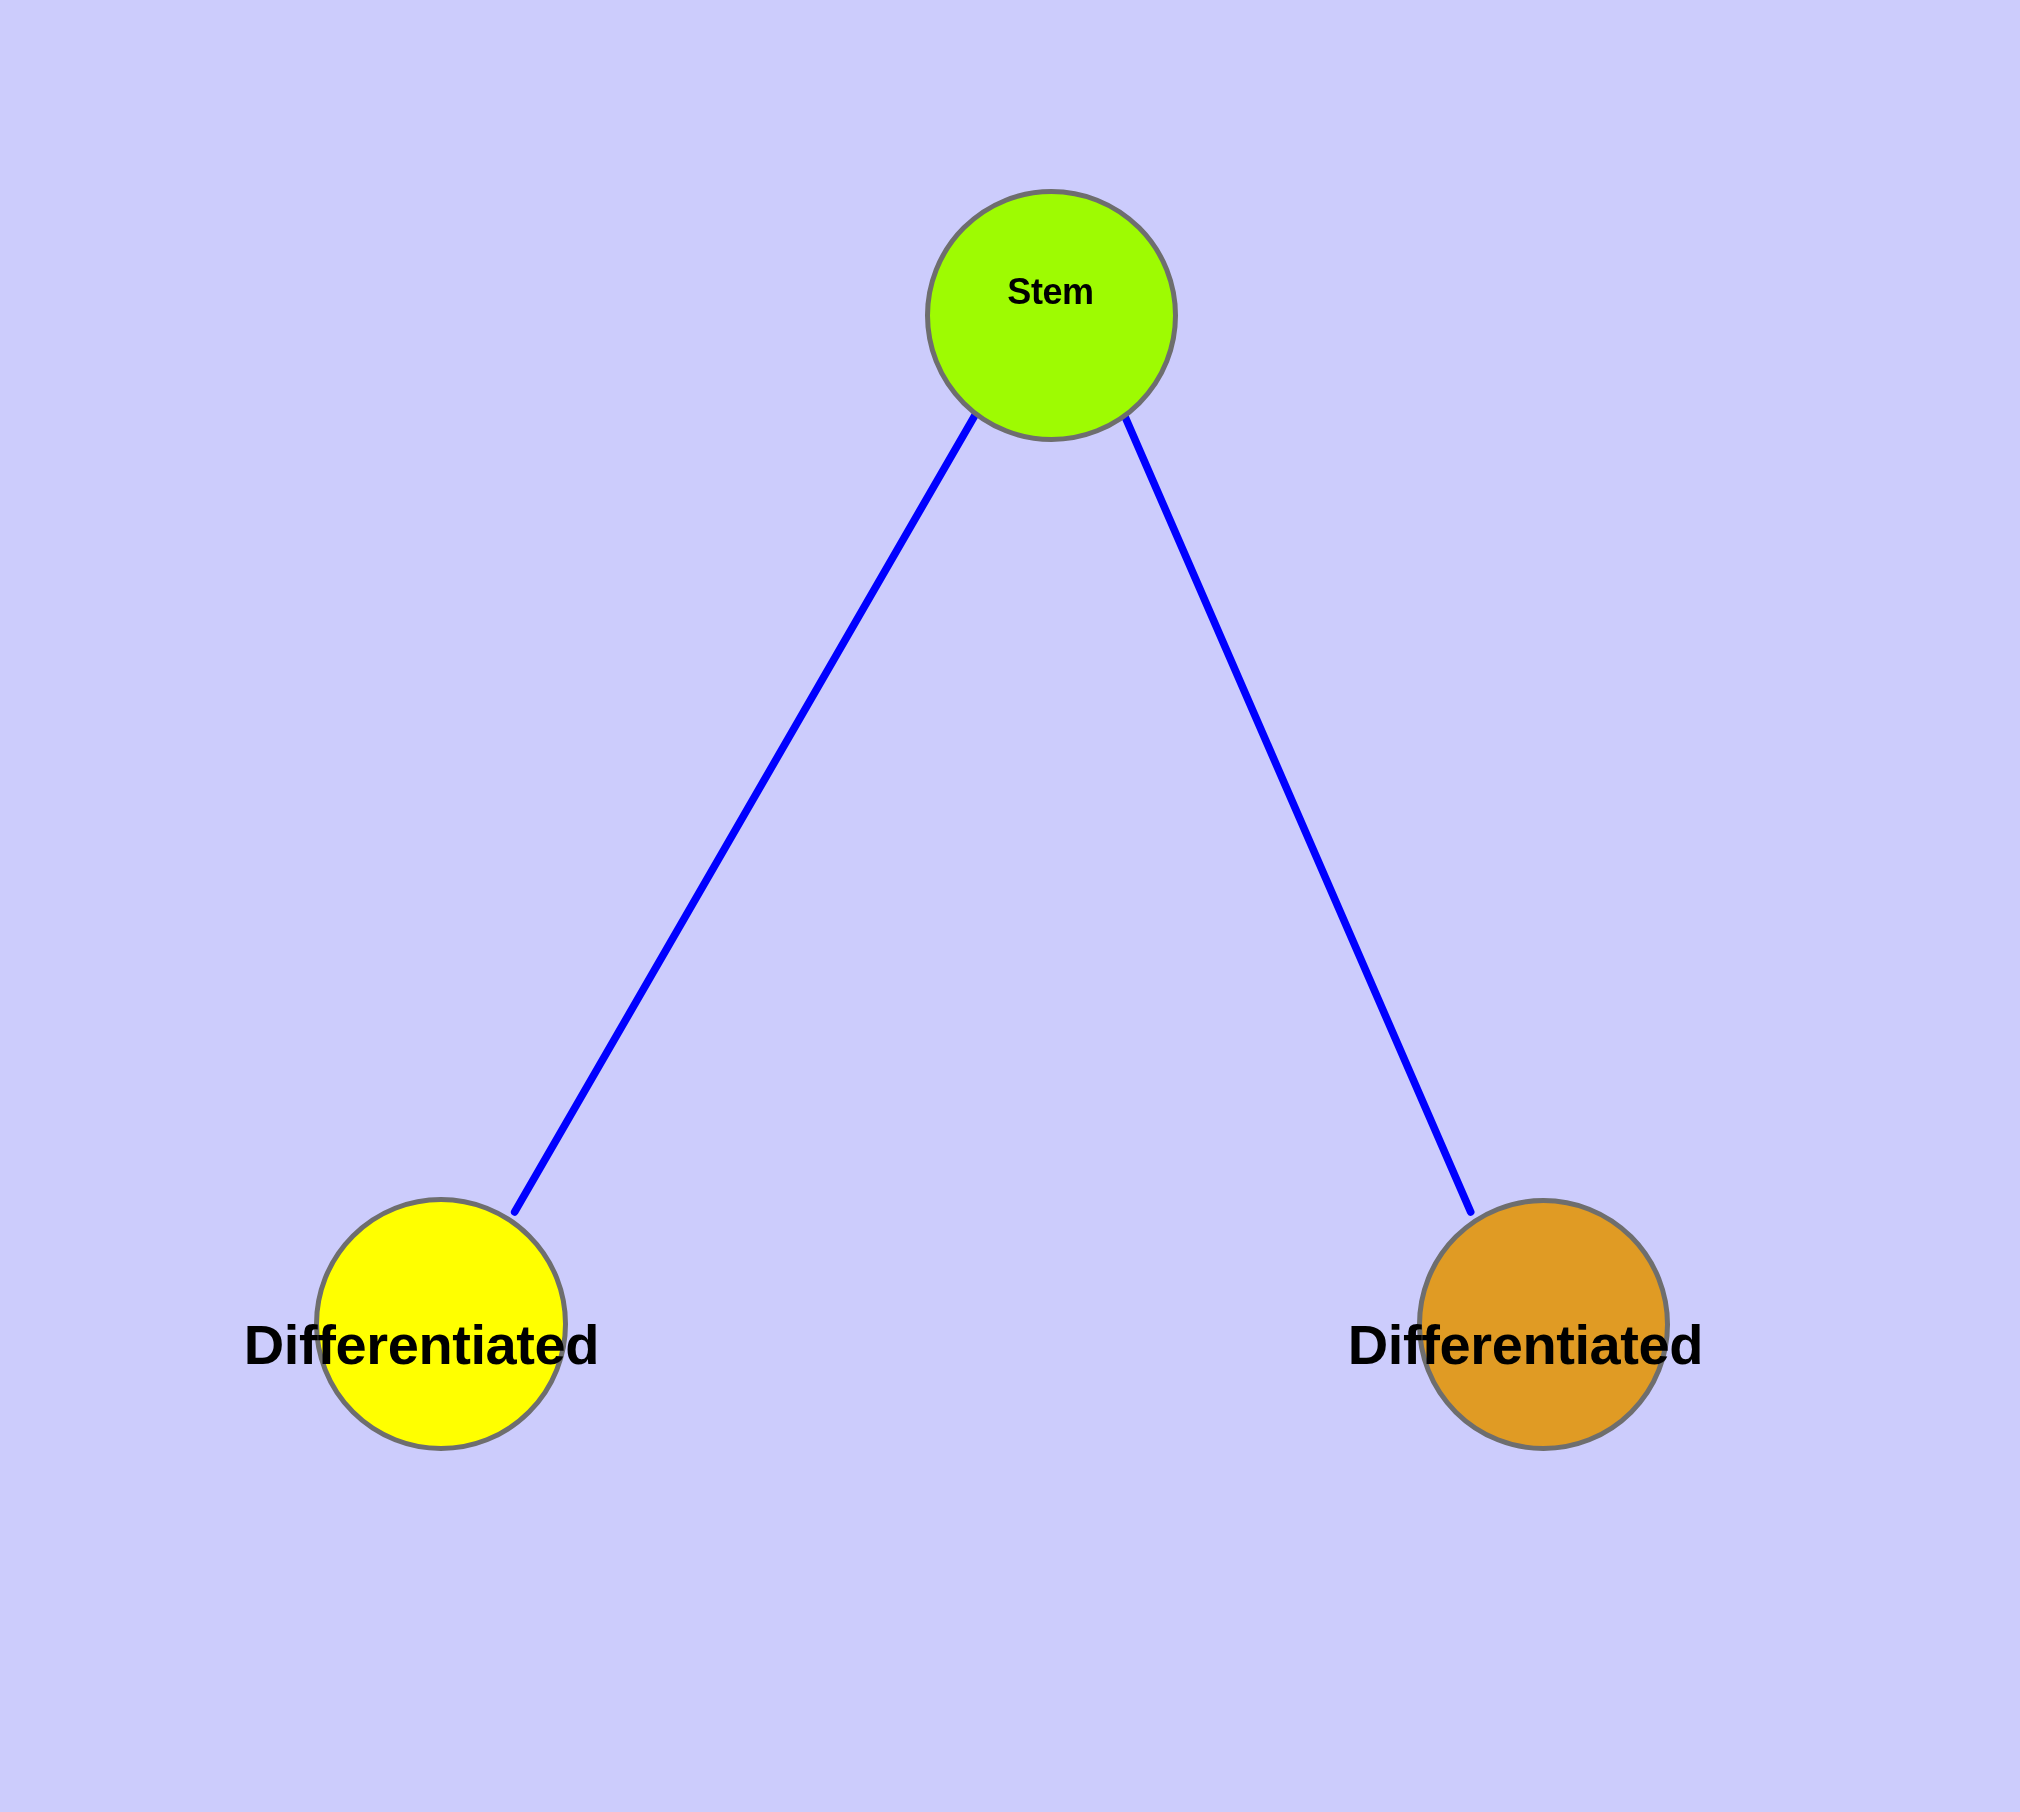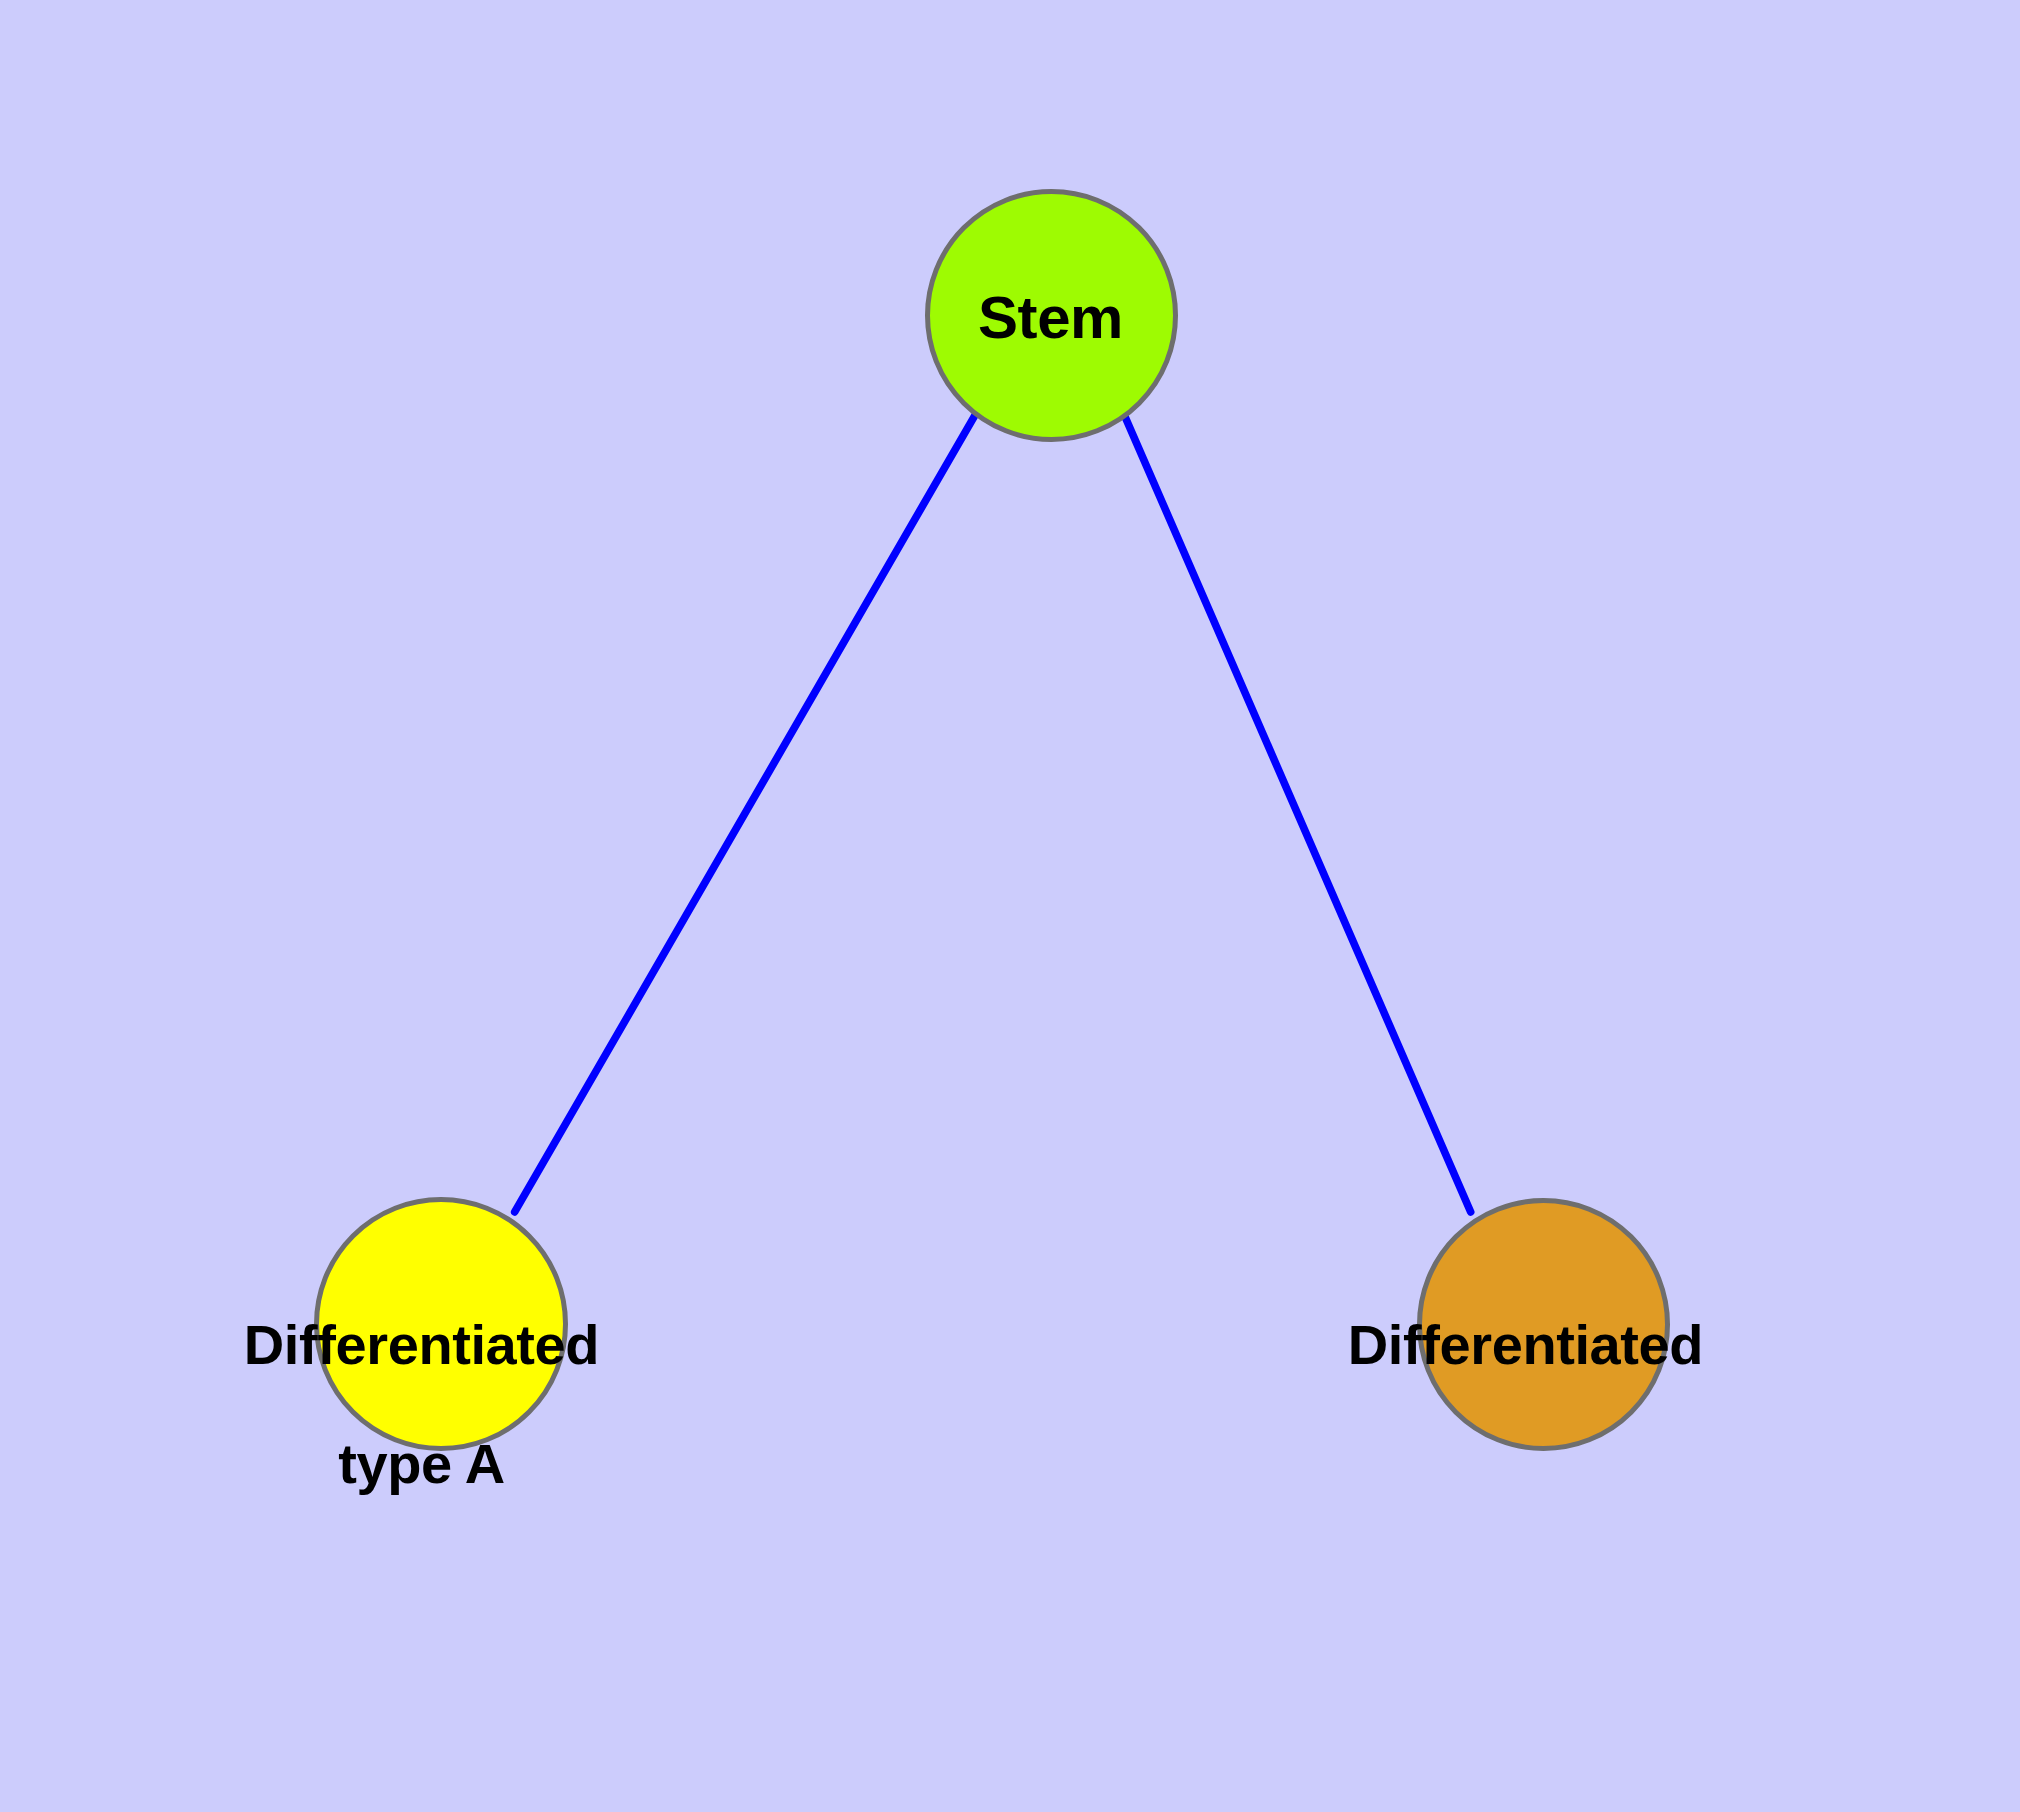--- a/index.html
+++ b/index.html
@@ -57,23 +57,23 @@
     position: absolute;
     color: #000000;
     font-weight: bold;
     text-align: center;
     line-height: 1.06;
     white-space: pre-line;
     letter-spacing: -0.4px;
   }
   #label-stem {
     left: 881px;
-    top: 286px;
+    top: 273px;
     width: 339px;
-    font-size: 60px;
+    font-size: 36px;
   }
   #label-type-a {
     left: 167px;
     top: 1256px;
     width: 509px;
     font-size: 56px;
   }
   #label-type-b {
     left: 1271px;
     top: 1256px;
@@ -92,21 +92,20 @@
   </svg>
 
   <div id="node-stem" class="graph-node"></div>
   <div id="node-type-a" class="graph-node"></div>
   <div id="node-type-b" class="graph-node"></div>
 
   <div id="label-stem" class="node-label">Stem</div>
 
   <div id="label-type-a" class="node-label">
     <div>Differentiated</div>
-    <div>type A</div>
   </div>
 
   <div id="label-type-b" class="node-label">
     <div>Differentiated</div>
   </div>
 
 </div>
 
 
 </body></html>

